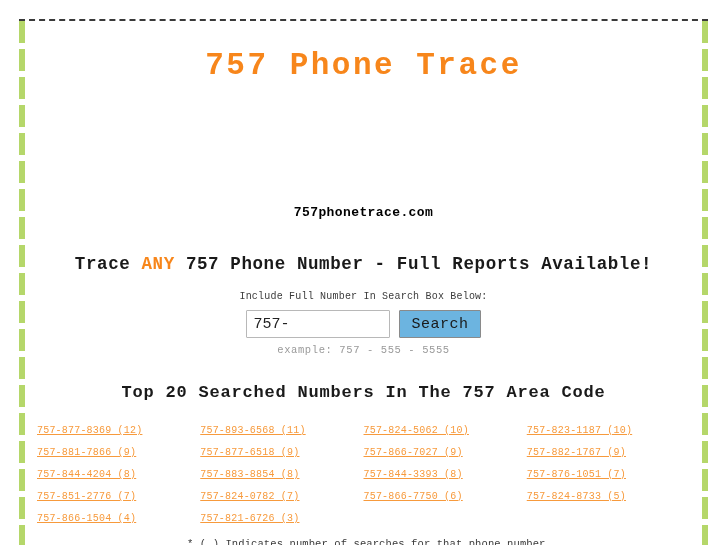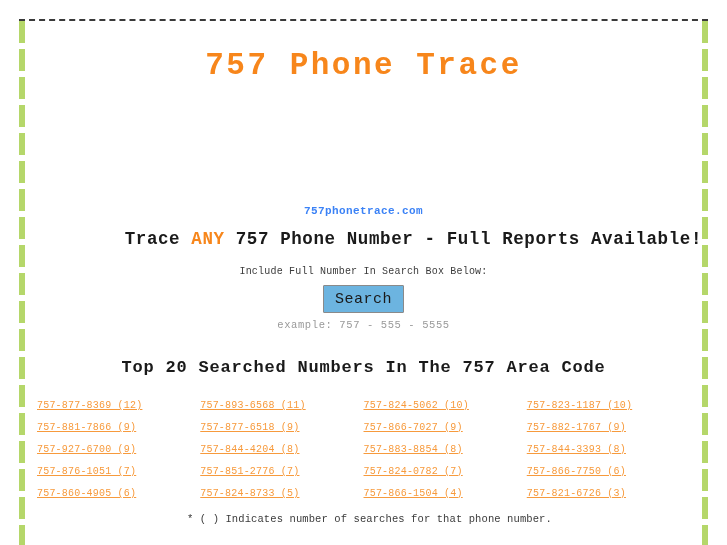--- a/index.html
+++ b/index.html
@@ -60,34 +60,33 @@
     letter-spacing: 2.5px;
     color: #f7861b;
     font-family: Liberation Mono, monospace;
   }
 
   .ad-gap {
     height: 122px;
   }
 
   .domain-line {
-    font-size: 11px;
-    font-weight: bold;
-    color: #3b82f6;
+    font-size: 13px;
+    font-weight: bold;
+    color: #000000;
     letter-spacing: 0.4px;
   }
 
   .tagline {
-    margin-top: 12px;
+    margin-top: 34px;
     font-size: 17.5px;
     font-weight: bold;
     color: #1a1a1a;
     letter-spacing: 0.6px;
     white-space: nowrap;
-    text-align: right;
   }
   .tagline .hl {
     color: #f7861b;
   }
 
   .search-label {
     margin-top: 17px;
     font-size: 10px;
     color: #3b3b3b;
     letter-spacing: 0.2px;
@@ -187,45 +186,44 @@
 
   <div class="ad-gap"></div>
 
   <div class="domain-line">757phonetrace.com</div>
 
   <div class="tagline"><span>Trace </span><span class="hl">ANY</span><span> 757 Phone Number - Full Reports Available!</span></div>
 
   <div class="search-label">Include Full Number In Search Box Below:</div>
 
   <div class="search-row">
+    <input class="search-input" type="text" value="757-" style="">
     <button class="search-button">Search</button>
   </div>
 
   <div class="example-line">example: 757 - 555 - 5555</div>
 
   <div class="top-heading">Top 20 Searched Numbers In The 757 Area Code</div>
 
   <div class="numbers-grid">
     <a>757-877-8369  (12)</a>
     <a>757-893-6568  (11)</a>
     <a>757-824-5062  (10)</a>
     <a>757-823-1187  (10)</a>
     <a>757-881-7866  (9)</a>
     <a>757-877-6518  (9)</a>
     <a>757-866-7027  (9)</a>
     <a>757-882-1767  (9)</a>
-    <a>757-927-6700  (9)</a>
     <a>757-844-4204  (8)</a>
     <a>757-883-8854  (8)</a>
     <a>757-844-3393  (8)</a>
     <a>757-876-1051  (7)</a>
     <a>757-851-2776  (7)</a>
     <a>757-824-0782  (7)</a>
     <a>757-866-7750  (6)</a>
-    <a>757-860-4905  (6)</a>
     <a>757-824-8733  (5)</a>
     <a>757-866-1504  (4)</a>
     <a>757-821-6726  (3)</a>
   </div>
 
   <div class="footnote">* ( ) Indicates number of searches for that phone number.</div>
 
 </div>
 
 </body></html>

